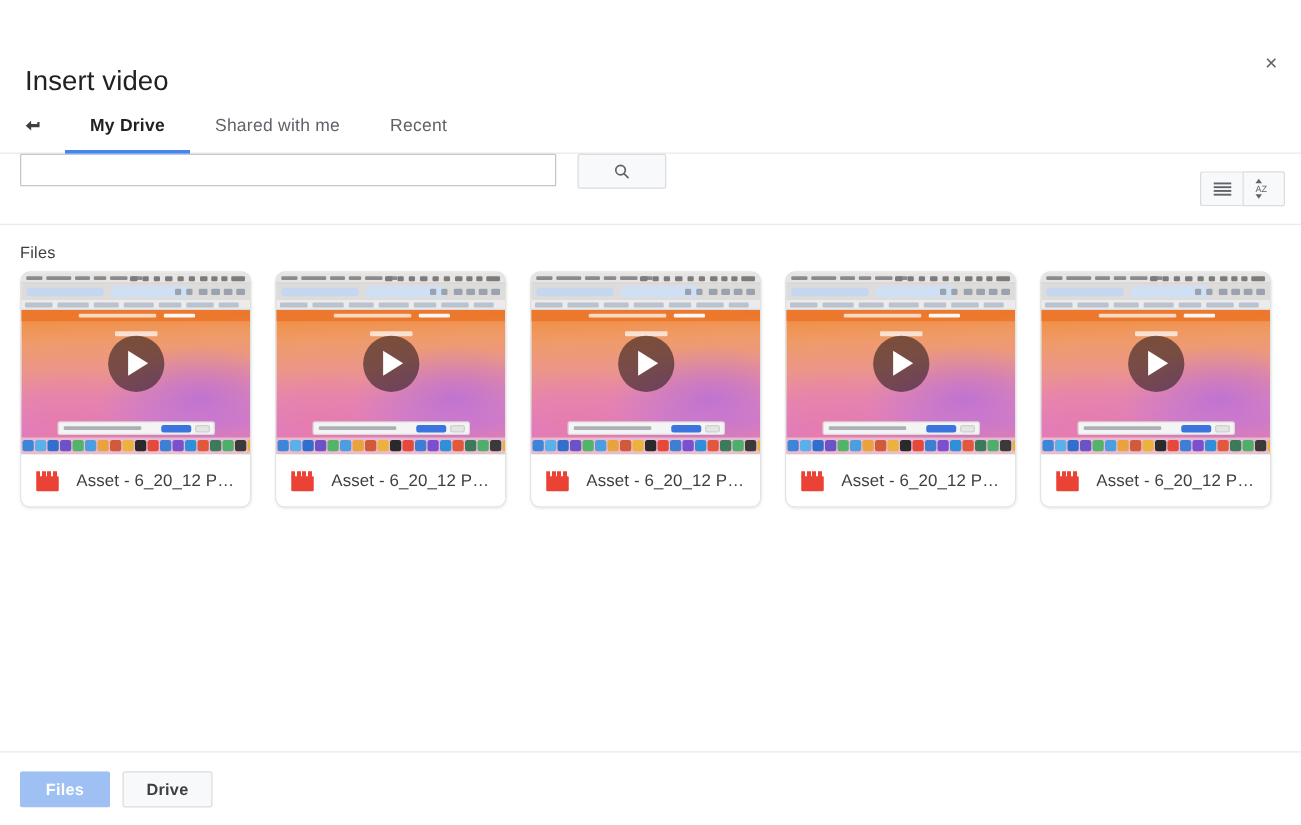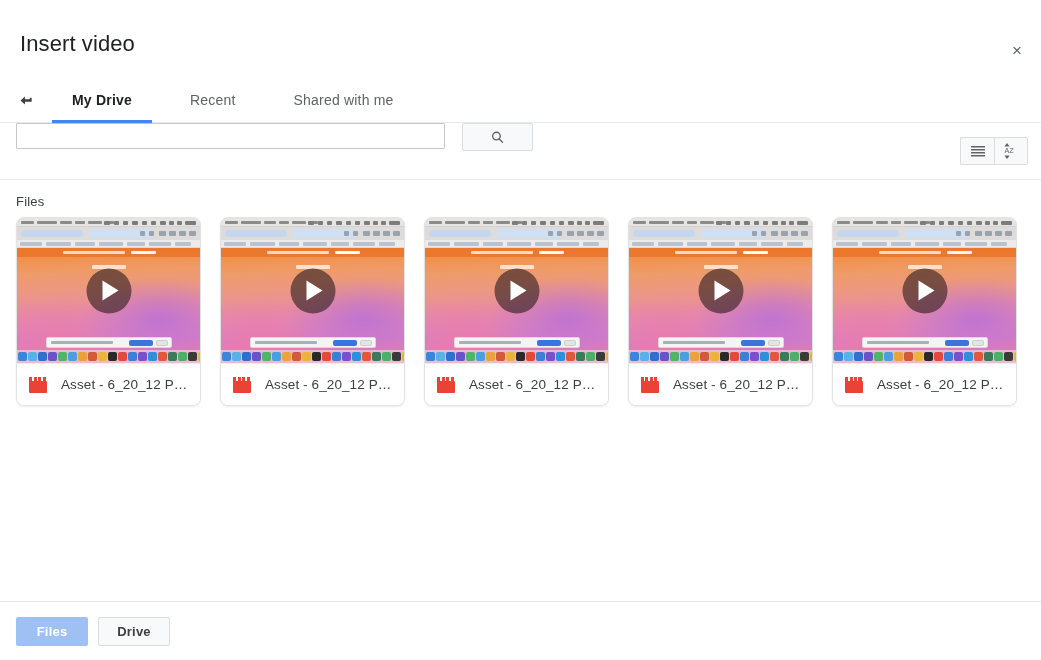--- a/index.html
+++ b/index.html
@@ -29,21 +29,21 @@
   
   .header {
     position: relative;
     height: 78px;
     flex: 0 0 auto;
   }
 
   .dialog-title {
     position: absolute;
     left: 20px;
-    top: 30px;
+    top: 51px;
     font-size: 22px;
     line-height: 28px;
     font-weight: 400;
     color: #202124;
     letter-spacing: 0.1px;
   }
 
   .close-btn {
     position: absolute;
     right: 8px;
@@ -77,21 +77,20 @@
     align-items: center;
     justify-content: center;
     cursor: pointer;
     color: #3c4043;
   }
   .back-btn svg { display: block; }
 
   .tabs {
     display: flex;
     align-items: stretch;
-    gap: 18px;
   }
 
   .tab {
     position: relative;
     display: flex;
     align-items: center;
     justify-content: center;
     padding: 0 20px;
     font-size: 14px;
     color: #5f6368;
@@ -526,24 +525,24 @@
     <div class="back-btn">
       <svg width="19" height="19" viewBox="0 0 24 24" aria-hidden="true">
         <path d="M10 7 L4.5 12 L10 17 L10 13.6 L18.5 13.6 L18.5 8.4 L16.2 8.4 L16.2 10.4 L10 10.4 Z" fill="#3c4043"></path>
       </svg>
     </div>
     <div class="tabs">
       <div class="tab active">
         <span>My Drive</span>
       </div>
       <div class="tab">
-        <span>Recent</span>
+        <span>Shared with me</span>
       </div>
       <div class="tab">
-        <span>Shared with me</span>
+        <span>Recent</span>
       </div>
     </div>
   </div>
 
   <div class="searchrow">
     <input class="search-input" type="text" placeholder="" style="">
     <div class="search-btn">
       <svg width="17" height="17" viewBox="0 0 24 24" aria-hidden="true">
         <circle cx="10.5" cy="10" r="5.4" fill="none" stroke="#5f6368" stroke-width="1.9"></circle>
         <line x1="14.6" y1="14.2" x2="19" y2="18.6" stroke="#5f6368" stroke-width="1.9" stroke-linecap="round"></line>

